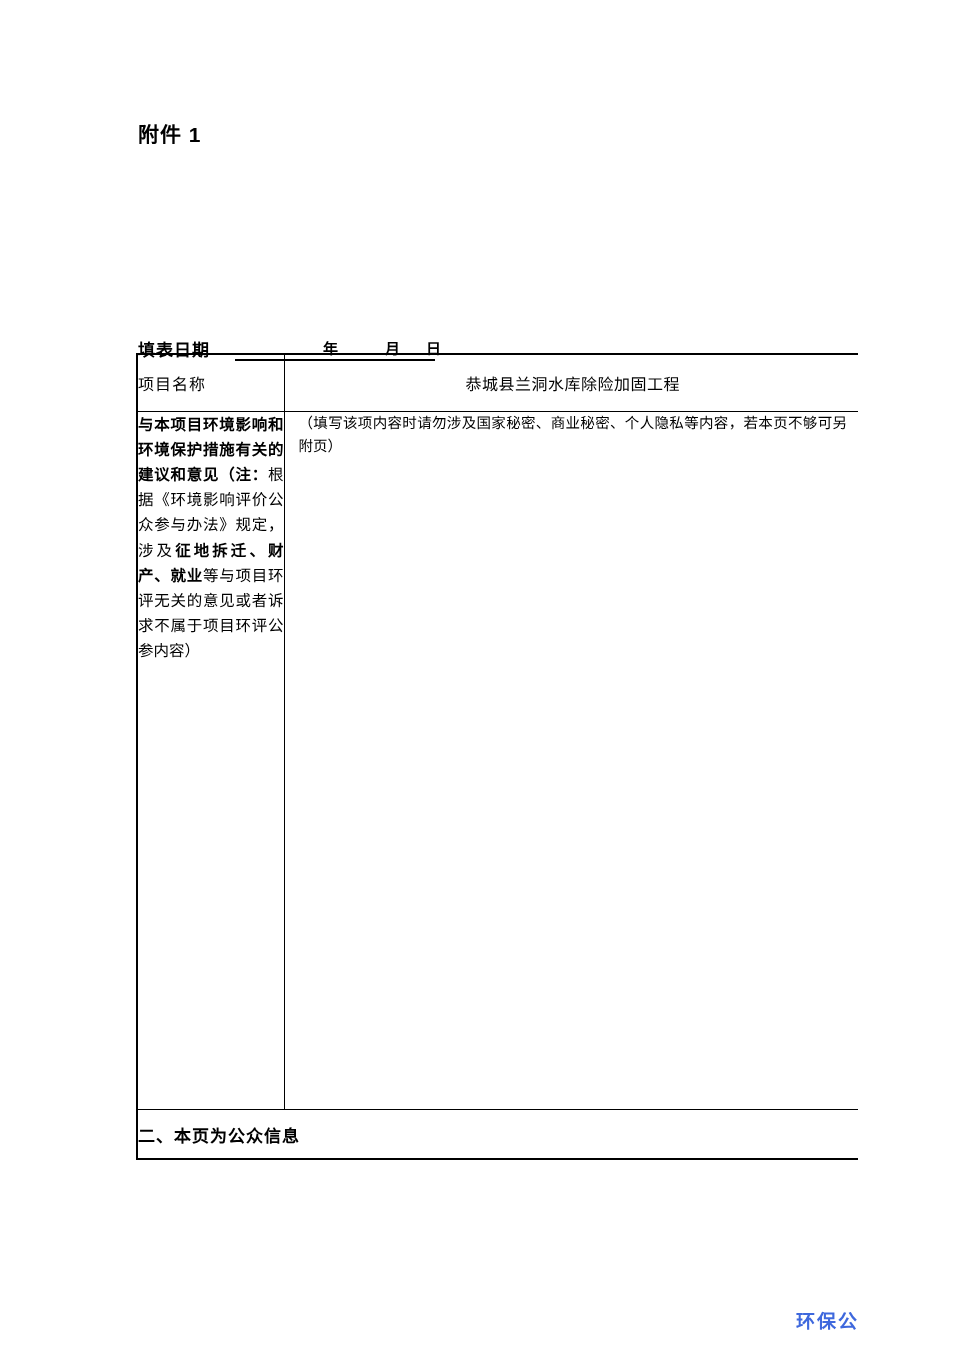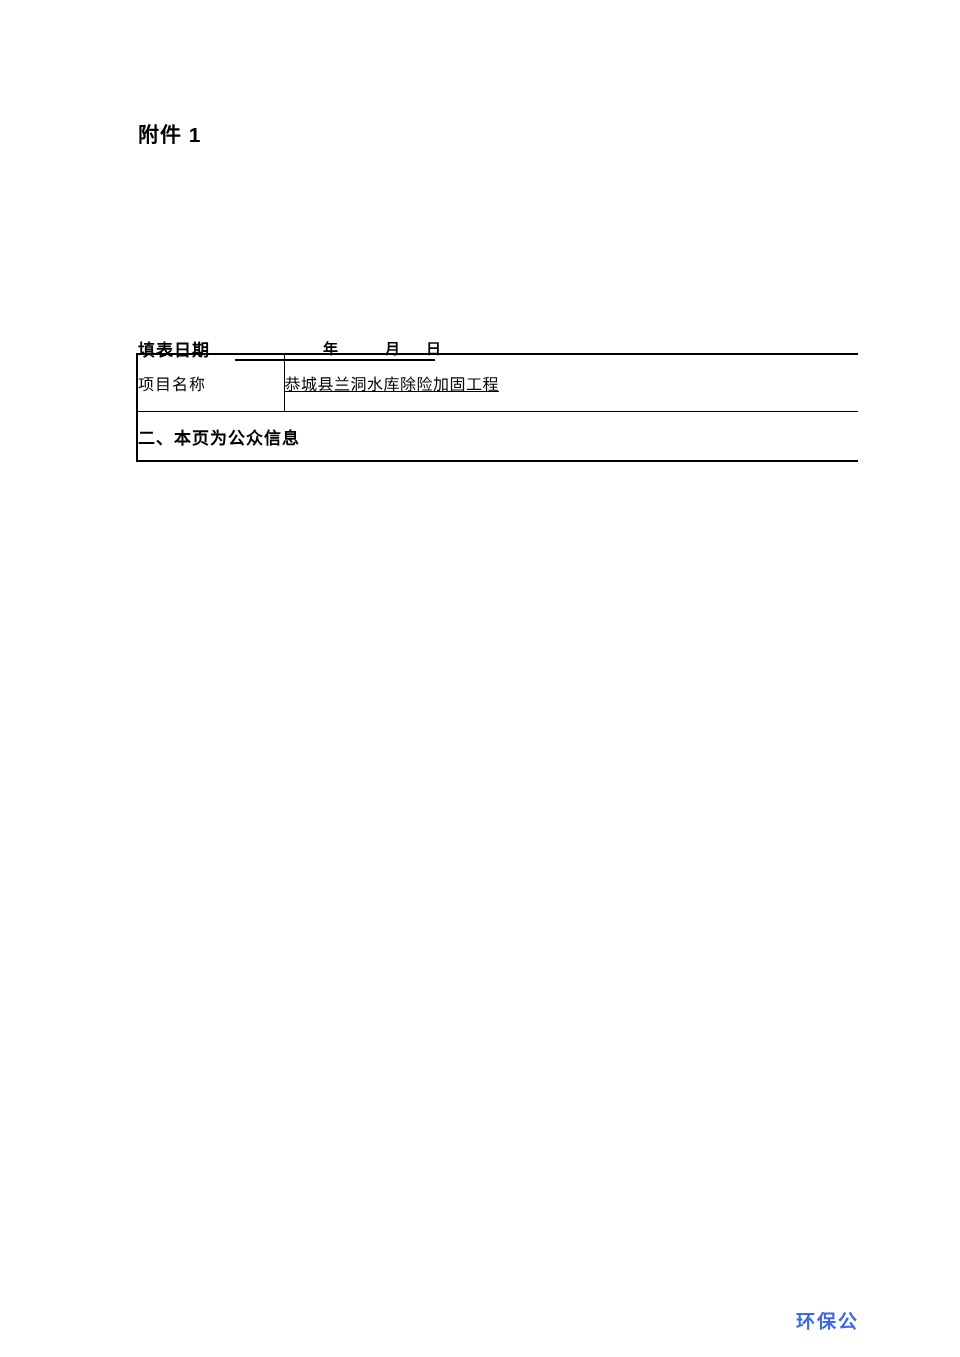--- a/index.html
+++ b/index.html
@@ -108,24 +108,23 @@
     height: 56px;
     vertical-align: middle;
     margin-left: 48px;
   }
   .cell-project-label {
     font-size: 16px;
     padding-left: 12px;
     letter-spacing: 1px;
   }
   .cell-project-value {
-    text-align: left;
+    text-align: center;
     font-size: 16px;
     letter-spacing: 0.5px;
-    text-decoration: underline;
   }
 
   
   .row-section td {
     height: 46px;
     vertical-align: middle;
   }
   .section-heading {
     font-family: "Liberation Sans", "DejaVu Sans", sans-serif;
     font-size: 17px;
@@ -210,20 +209,28 @@
       <col>
     </colgroup>
     <tbody>
 
       <tr class="row-project">
         <td class="cell-project-label">项目名称</td>
         <td class="cell-project-value">恭城县兰洞水库除险加固工程</td>
       </tr>
 
 
+      <tr class="row-body">
+        <td class="opinion-label-cell">
+          <div class="opinion-label"><span class="b">与本项目环境影响和环境保护措施有关的建议和意见（注：</span><span>根据《环境影响评价公众参与办法》规定，涉及</span><span class="b">征地拆迁、财产、就业</span><span>等与项目环评无关的意见或者诉求不属于项目环评公参内容）</span></div>
+        </td>
+        <td class="opinion-input-cell">
+          <div class="opinion-hint">（填写该项内容时请勿涉及国家秘密、商业秘密、个人隐私等内容，若本页不够可另附页）</div>
+        </td>
+      </tr>
 
       <tr class="row-section2">
         <td class="section-heading" colspan="2">二、本页为公众信息</td>
       </tr>
 
     </tbody>
   </table>
 
   <div class="watermark">环保公众</div>
 

